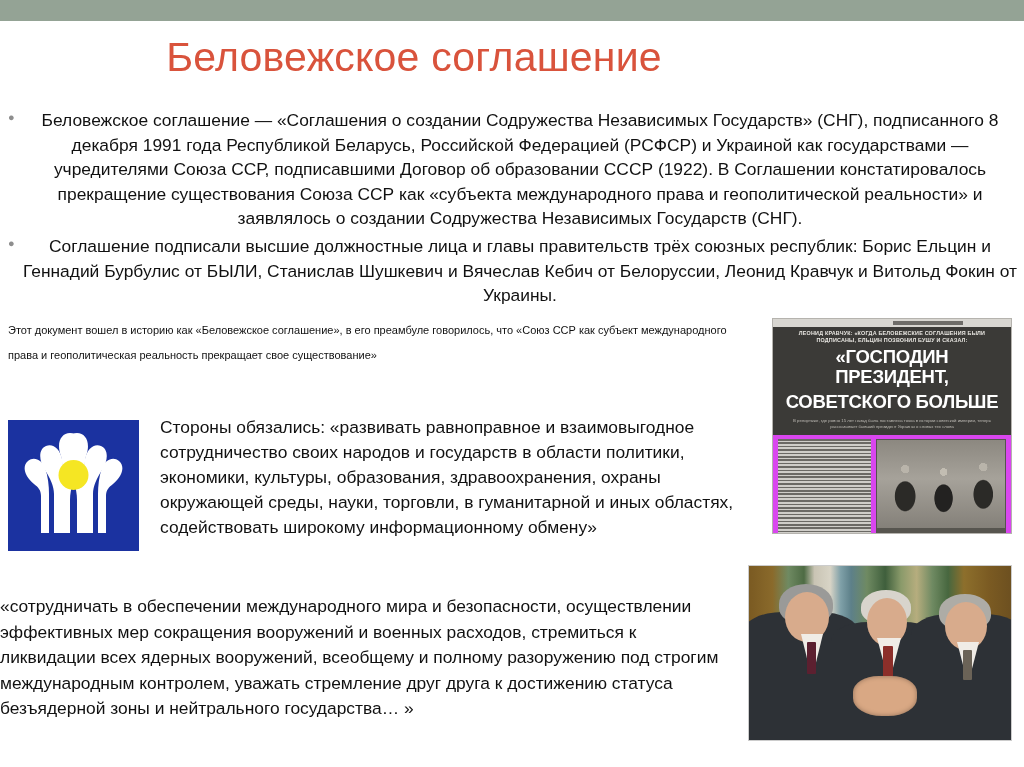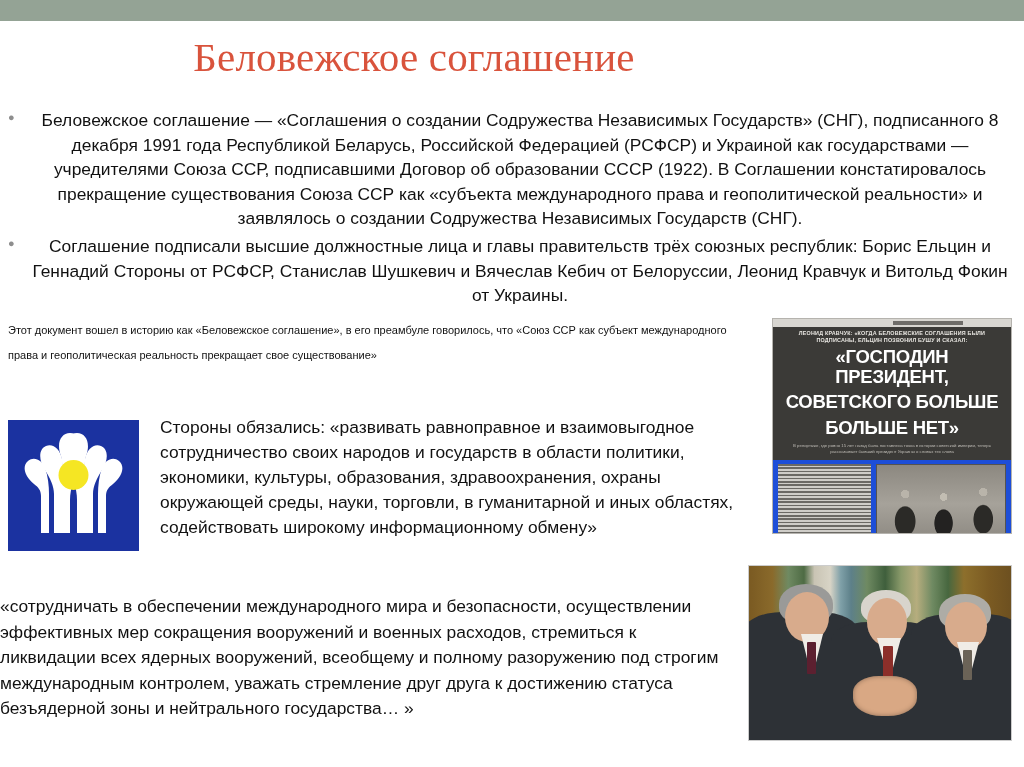--- a/index.html
+++ b/index.html
@@ -30,21 +30,20 @@
     position: absolute;
     left: 0; top: 30px;
     width: 828px;
     text-align: center;
     font-size: 41px;
     line-height: 54px;
     font-weight: 400;
     color: #d9533c;
     letter-spacing: 0.2px;
     white-space: nowrap;
-    font-family: Liberation Serif, serif;
   }
 
   
   .bullet-list {
     position: absolute;
     left: 8px;
     top: 108px;
     width: 1010px;
   }
   .bullet-row {
@@ -119,21 +118,21 @@
     display: block;
   }
 
   
   .newspaper {
     position: absolute;
     left: 772px;
     top: 318px;
     width: 240px;
     height: 216px;
-    background: #1d4ed8;
+    background: #d946ef;
     border: 1px solid #b5b3ae;
     box-sizing: border-box;
     overflow: hidden;
     font-family: "Liberation Sans", sans-serif;
   }
   .np-topstrip {
     height: 8px;
     background: #d8d6d1;
     position: relative;
   }
@@ -284,21 +283,21 @@
 
 <div class="bullet-list">
 
   <div class="bullet-row">
     <span class="bullet-dot">●</span>
     <span class="bullet-text">Беловежское соглашение — «Соглашения о создании Содружества Независимых Государств» (СНГ), подписанного 8 декабря 1991 года Республикой Беларусь, Российской Федерацией (РСФСР) и Украиной как государствами — учредителями Союза ССР, подписавшими Договор об образовании СССР (1922). В Соглашении констатировалось прекращение существования Союза ССР как «субъекта международного права и геополитической реальности» и заявлялось о создании Содружества Независимых Государств (СНГ).</span>
   </div>
 
   <div class="bullet-row">
     <span class="bullet-dot">●</span>
-    <span class="bullet-text">Соглашение подписали высшие должностные лица и главы правительств трёх союзных республик: Борис Ельцин и Геннадий Стороны от РСФСР, Станислав Шушкевич и Вячеслав Кебич от Белоруссии, Леонид Кравчук и Витольд Фокин от Украины.</span>
+    <span class="bullet-text">Соглашение подписали высшие должностные лица и главы правительств трёх союзных республик: Борис Ельцин и Геннадий Бурбулис от БЫЛИ, Станислав Шушкевич и Вячеслав Кебич от Белоруссии, Леонид Кравчук и Витольд Фокин от Украины.</span>
   </div>
 
 </div>
 
 <div class="para-history">Этот документ вошел в историю как «Беловежское соглашение», в его преамбуле говорилось, что «Союз ССР как субъект международного права и геополитическая реальность прекращает свое существование»</div>
 
 <div class="obligations-wrap">
   <div class="emblem-cell">
     <svg class="cis-emblem" viewBox="0 0 131 131">
       <rect x="0" y="0" width="131" height="131" fill="#1b32a0"></rect>
@@ -328,21 +327,20 @@
   <div class="para-obligations">Стороны обязались: «развивать равноправное и взаимовыгодное сотрудничество своих народов и государств в области политики, экономики, культуры, образования, здравоохранения, охраны окружающей среды, науки, торговли, в гуманитарной и иных областях, содействовать широкому информационному обмену»</div>
 </div>
 
 <div class="para-cooperation">«сотрудничать в обеспечении международного мира и безопасности, осуществлении эффективных мер сокращения вооружений и военных расходов, стремиться к ликвидации всех ядерных вооружений, всеобщему и полному разоружению под строгим международным контролем, уважать стремление друг друга к достижению статуса безъядерной зоны и нейтрального государства… »</div>
 
 <div class="newspaper">
   <div class="np-topstrip"></div>
   <div class="np-kicker">ЛЕОНИД КРАВЧУК: «КОГДА БЕЛОВЕЖСКИЕ СОГЛАШЕНИЯ БЫЛИ ПОДПИСАНЫ, ЕЛЬЦИН ПОЗВОНИЛ БУШУ И СКАЗАЛ:</div>
   <div class="np-headline">«ГОСПОДИН ПРЕЗИДЕНТ,</div>
   <div class="np-headline">СОВЕТСКОГО БОЛЬШЕ</div>
-  <div class="np-headline">БОЛЬШЕ НЕТ»</div>
   <div class="np-standfirst">В репортаже, где ровно 15 лет назад была поставлена точка в истории советской империи, теперь рассказывает бывший президент Украины о словах тех слова</div>
   <div class="np-body">
     <div class="np-col-text"></div>
     <div class="np-photo"></div>
   </div>
 
 </div>
 
 <div class="leaders-photo">
   <div class="lp-bg"></div>

